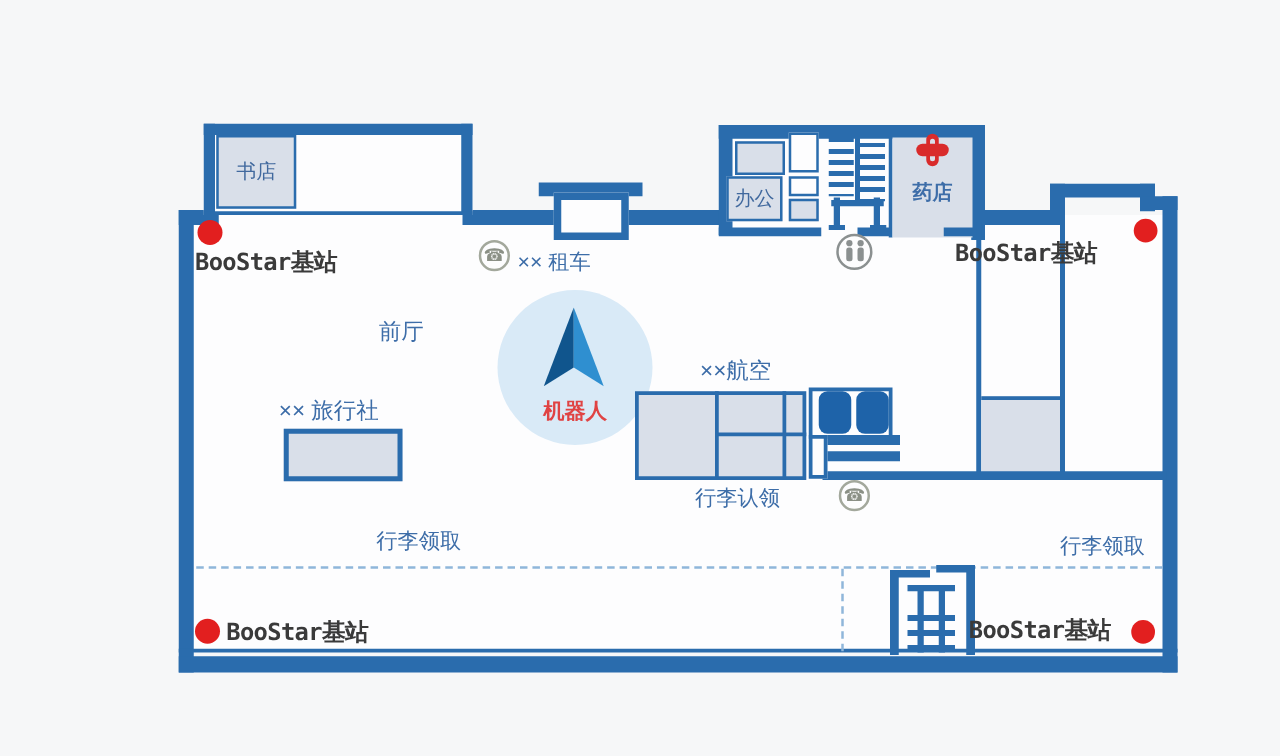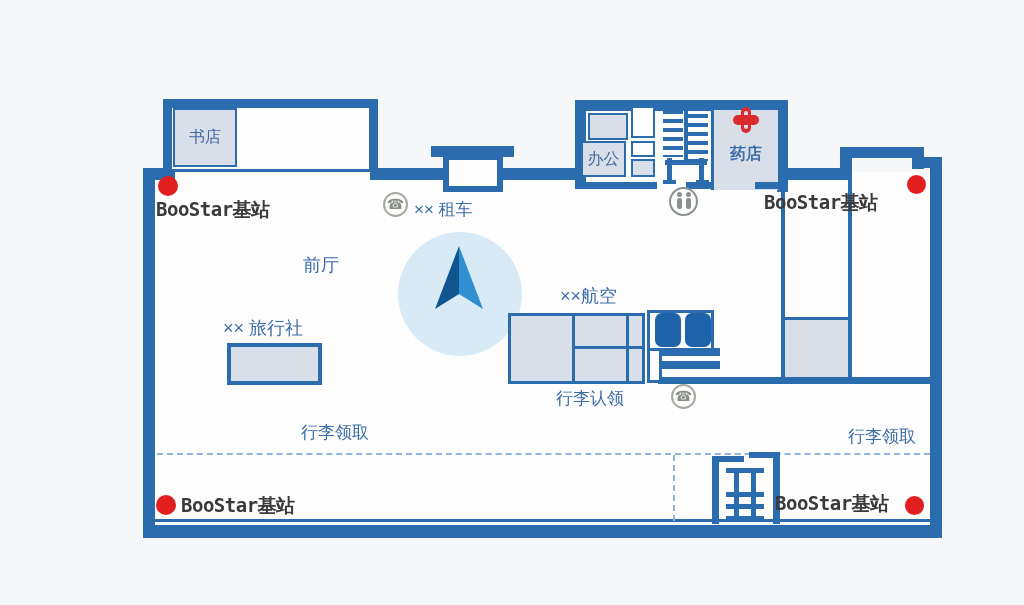--- a/index.html
+++ b/index.html
@@ -120,20 +120,21 @@
   <div class="phone" style="left:383px;top:192px;"><span>☎</span></div>
   <div class="lbl" style="left:414px;top:198px;">×× 租车</div>
 
   <div class="lbl" style="left:303px;top:253px;font-size:18px;">前厅</div>
 
   <div class="robot-circle" style="left:398px;top:232px;width:124px;height:124px;"></div>
   <svg class="abs" style="left:430px;top:246px;" width="58" height="66" viewBox="0 0 58 66">
     <polygon points="29,0 29,48 5,63" fill="#10558d"></polygon>
     <polygon points="29,0 53,63 29,48" fill="#2f8fd0"></polygon>
   </svg>
+  <div class="robot-lbl" style="left:398px;top:317px;width:124px;">机器人</div>
 
   <div class="lbl" style="left:223px;top:316px;font-size:18px;text-align:right;">×× 旅行社</div>
   <div class="room" style="left:227px;top:343px;width:95px;height:42px;border-width:4px;"></div>
 
   <div class="lbl" style="left:560px;top:284px;font-size:18px;">××航空</div>
   <div class="room" style="left:508px;top:313px;width:137px;height:71px;border-width:3px;"></div>
   <div class="thin" style="left:572px;top:313px;width:3px;height:71px;"></div>
   <div class="thin" style="left:572px;top:346px;width:73px;height:3px;"></div>
   <div class="thin" style="left:626px;top:313px;width:3px;height:71px;"></div>
   <div class="outbox" style="left:647px;top:310px;width:67px;height:41px;"></div>

